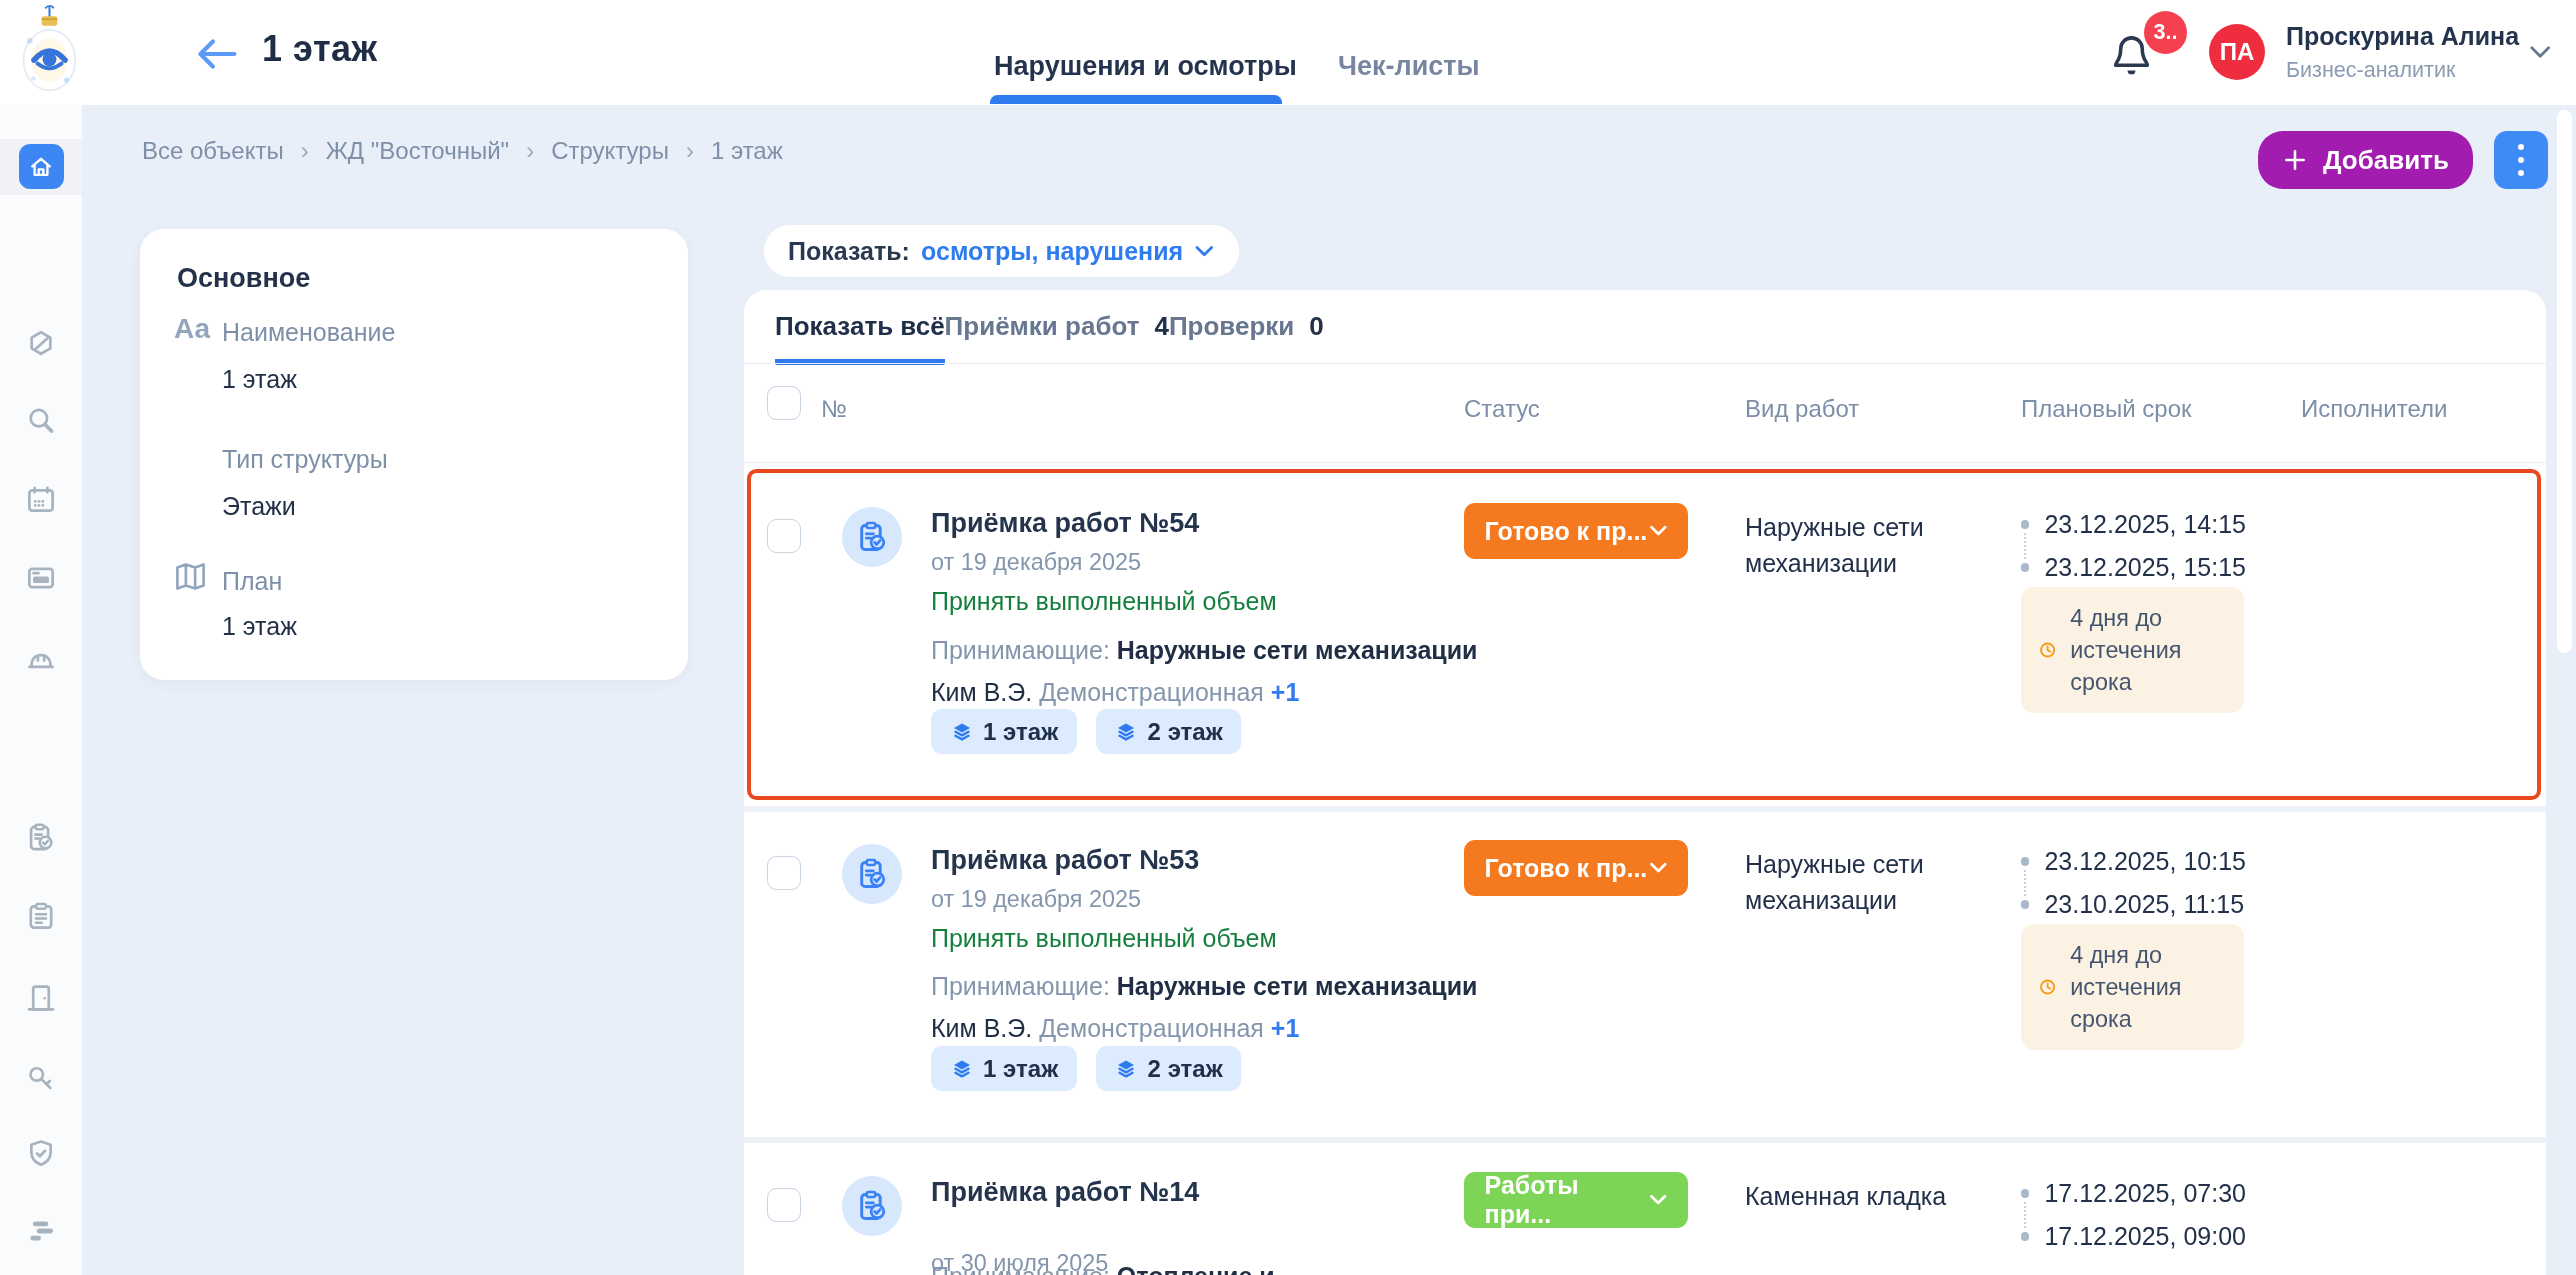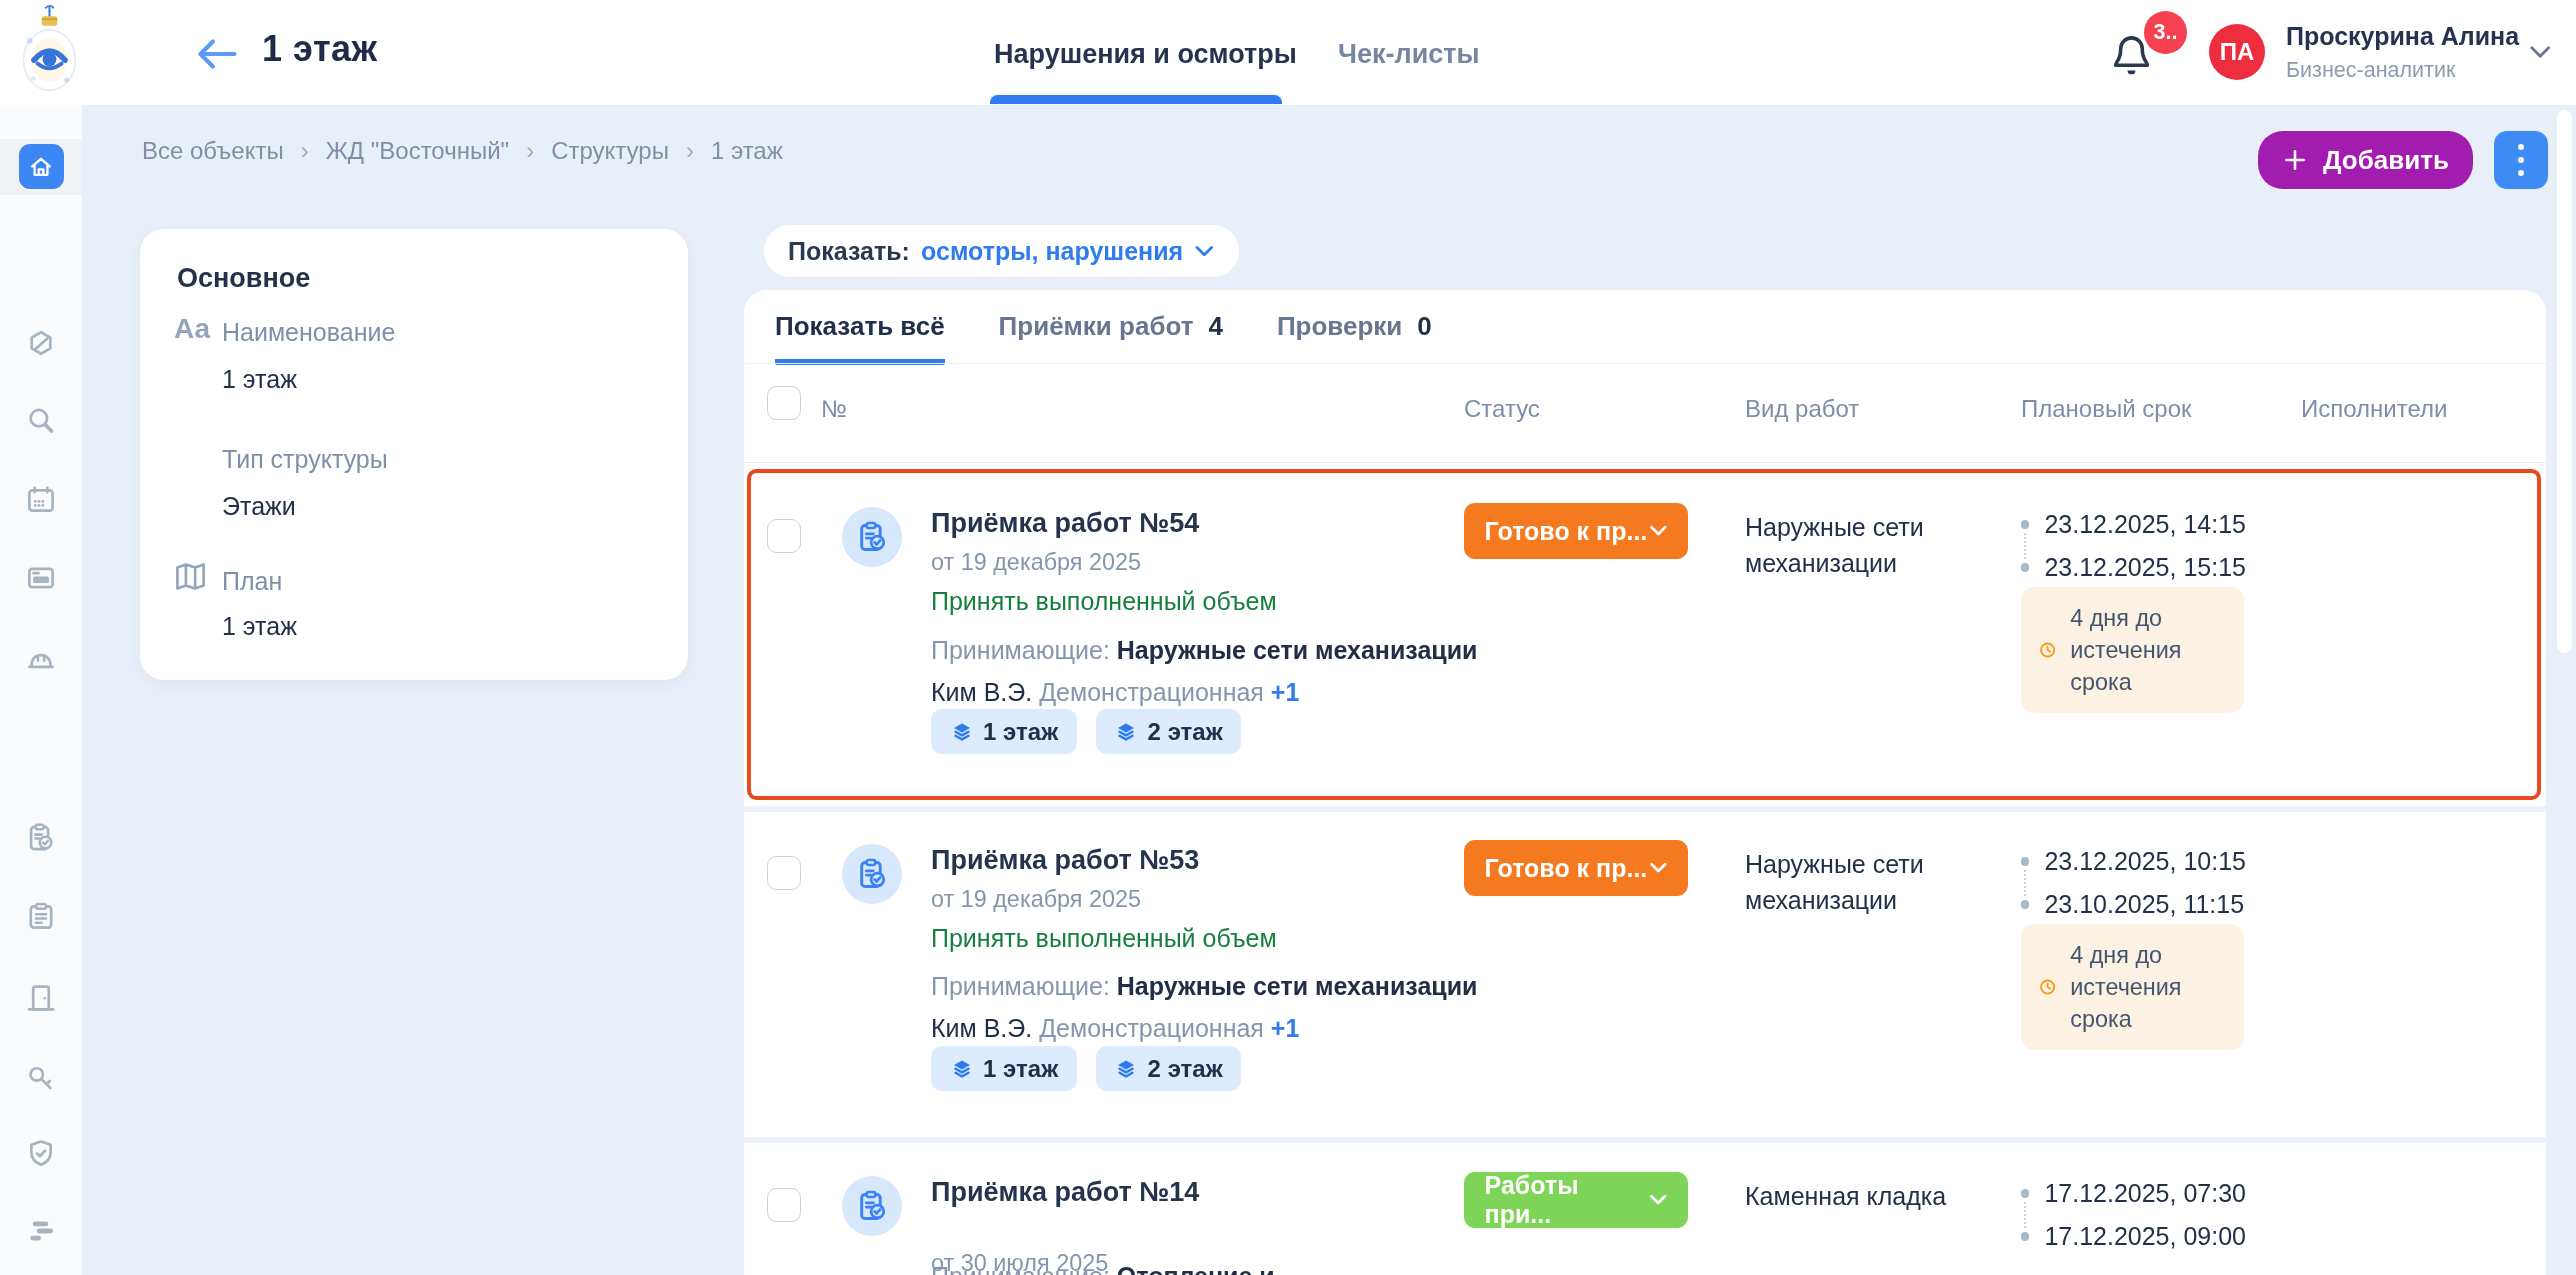--- a/index.html
+++ b/index.html
@@ -4,21 +4,21 @@
 <style>
   * { margin:0; padding:0; box-sizing:border-box; }
   html,body { width:2576px; height:1276px; overflow:hidden; }
   body { font-family:"Liberation Sans", sans-serif; background:#E9EFF8; }
   .stage { position:relative; width:2576px; height:1276px; background:#E9EFF8; overflow:hidden; }
   .abs { position:absolute; }
 
   
   .header { position:absolute; left:0; top:0; width:2576px; height:105px; background:#FFFFFF; }
   .page-title { left:262px; top:28px; font-size:36px; font-weight:bold; color:#1E2C45; letter-spacing:0.5px; }
-  .nav-tab { font-size:27px; font-weight:bold; }
+  .nav-tab { font-size:27px; font-weight:bold;margin-top:12px; }
   .nav-tab.active { color:#24344E; }
   .nav-tab.inactive { color:#7786A0; font-weight:600; }
   .nav-underline { left:990px; top:95px; width:292px; height:9.4px; background:#2F7BF0; border-radius:7.5px 7.5px 0 0; }
   .badge { left:2144px; top:11.2px; width:43px; height:43px; border-radius:50%; background:#F5414F; color:#fff;
            font-size:21.5px; font-weight:bold; display:flex; align-items:center; justify-content:center; z-index:3;}
   .avatar { left:2209px; top:24px; width:56px; height:56px; border-radius:50%; background:#EE2E3E; color:#fff;
             font-size:24px; font-weight:bold; display:flex; align-items:center; justify-content:center; }
   .user-name { left:2286px; top:22.4px; font-size:25px; font-weight:bold; color:#24344E; }
   .user-role { left:2286px; top:58px; font-size:21.5px; color:#8B9BB1; }
 
@@ -46,21 +46,21 @@
   .ic-value { font-size:25px; color:#22304A; }
   .aa-ic { left:34px; top:84px; font-size:28px; font-weight:600; color:#93A5BC; }
 
   
   .filter-pill { left:764px; top:225px; height:52px; border-radius:26px; background:#fff; padding:0 24px;
                  display:flex; align-items:center; gap:11.2px; font-size:25px; font-weight:bold; color:#2B3950; }
   .filter-val { color:#2F7BF0; }
 
   
   .list-card { left:744px; top:290px; width:1802px; height:1029px; background:#fff; border-radius:22.4px 22.4px 0 0; }
-  .tabs { left:31px; top:20.6px; display:flex; gap:54px; align-items:flex-start; }
+  .tabs { left:31px; top:20.6px; display:flex; align-items:flex-start; }
   .ltab { font-size:26px; color:#66778F; font-weight:600; display:flex; gap:15px; padding-bottom:17px; }
   .ltab .cnt { color:#22304A; }
   .ltab.active { color:#21304A; font-weight:bold; border-bottom:6.5px solid #2F7BF0; border-radius:0 0 1.9px 1.9px; }
   .hline { left:0; width:1802px; height:0.9px; background:#E9EEF5; }
   .col-h { font-size:24px; color:#7D8EA8; top:105px; }
   .cb { width:34px; height:34px; border:1.9px solid #C8D3E1; border-radius:9.4px; background:#fff; }
   .row-sep { left:0; width:1802px; height:5.6px; background:#EDF2F9; }
 
   .row-icon { width:60px; height:60px; border-radius:50%; background:#D7E7FC; display:flex; align-items:center; justify-content:center; }
   .r-title { font-size:27px; font-weight:bold; color:#24344D; }

